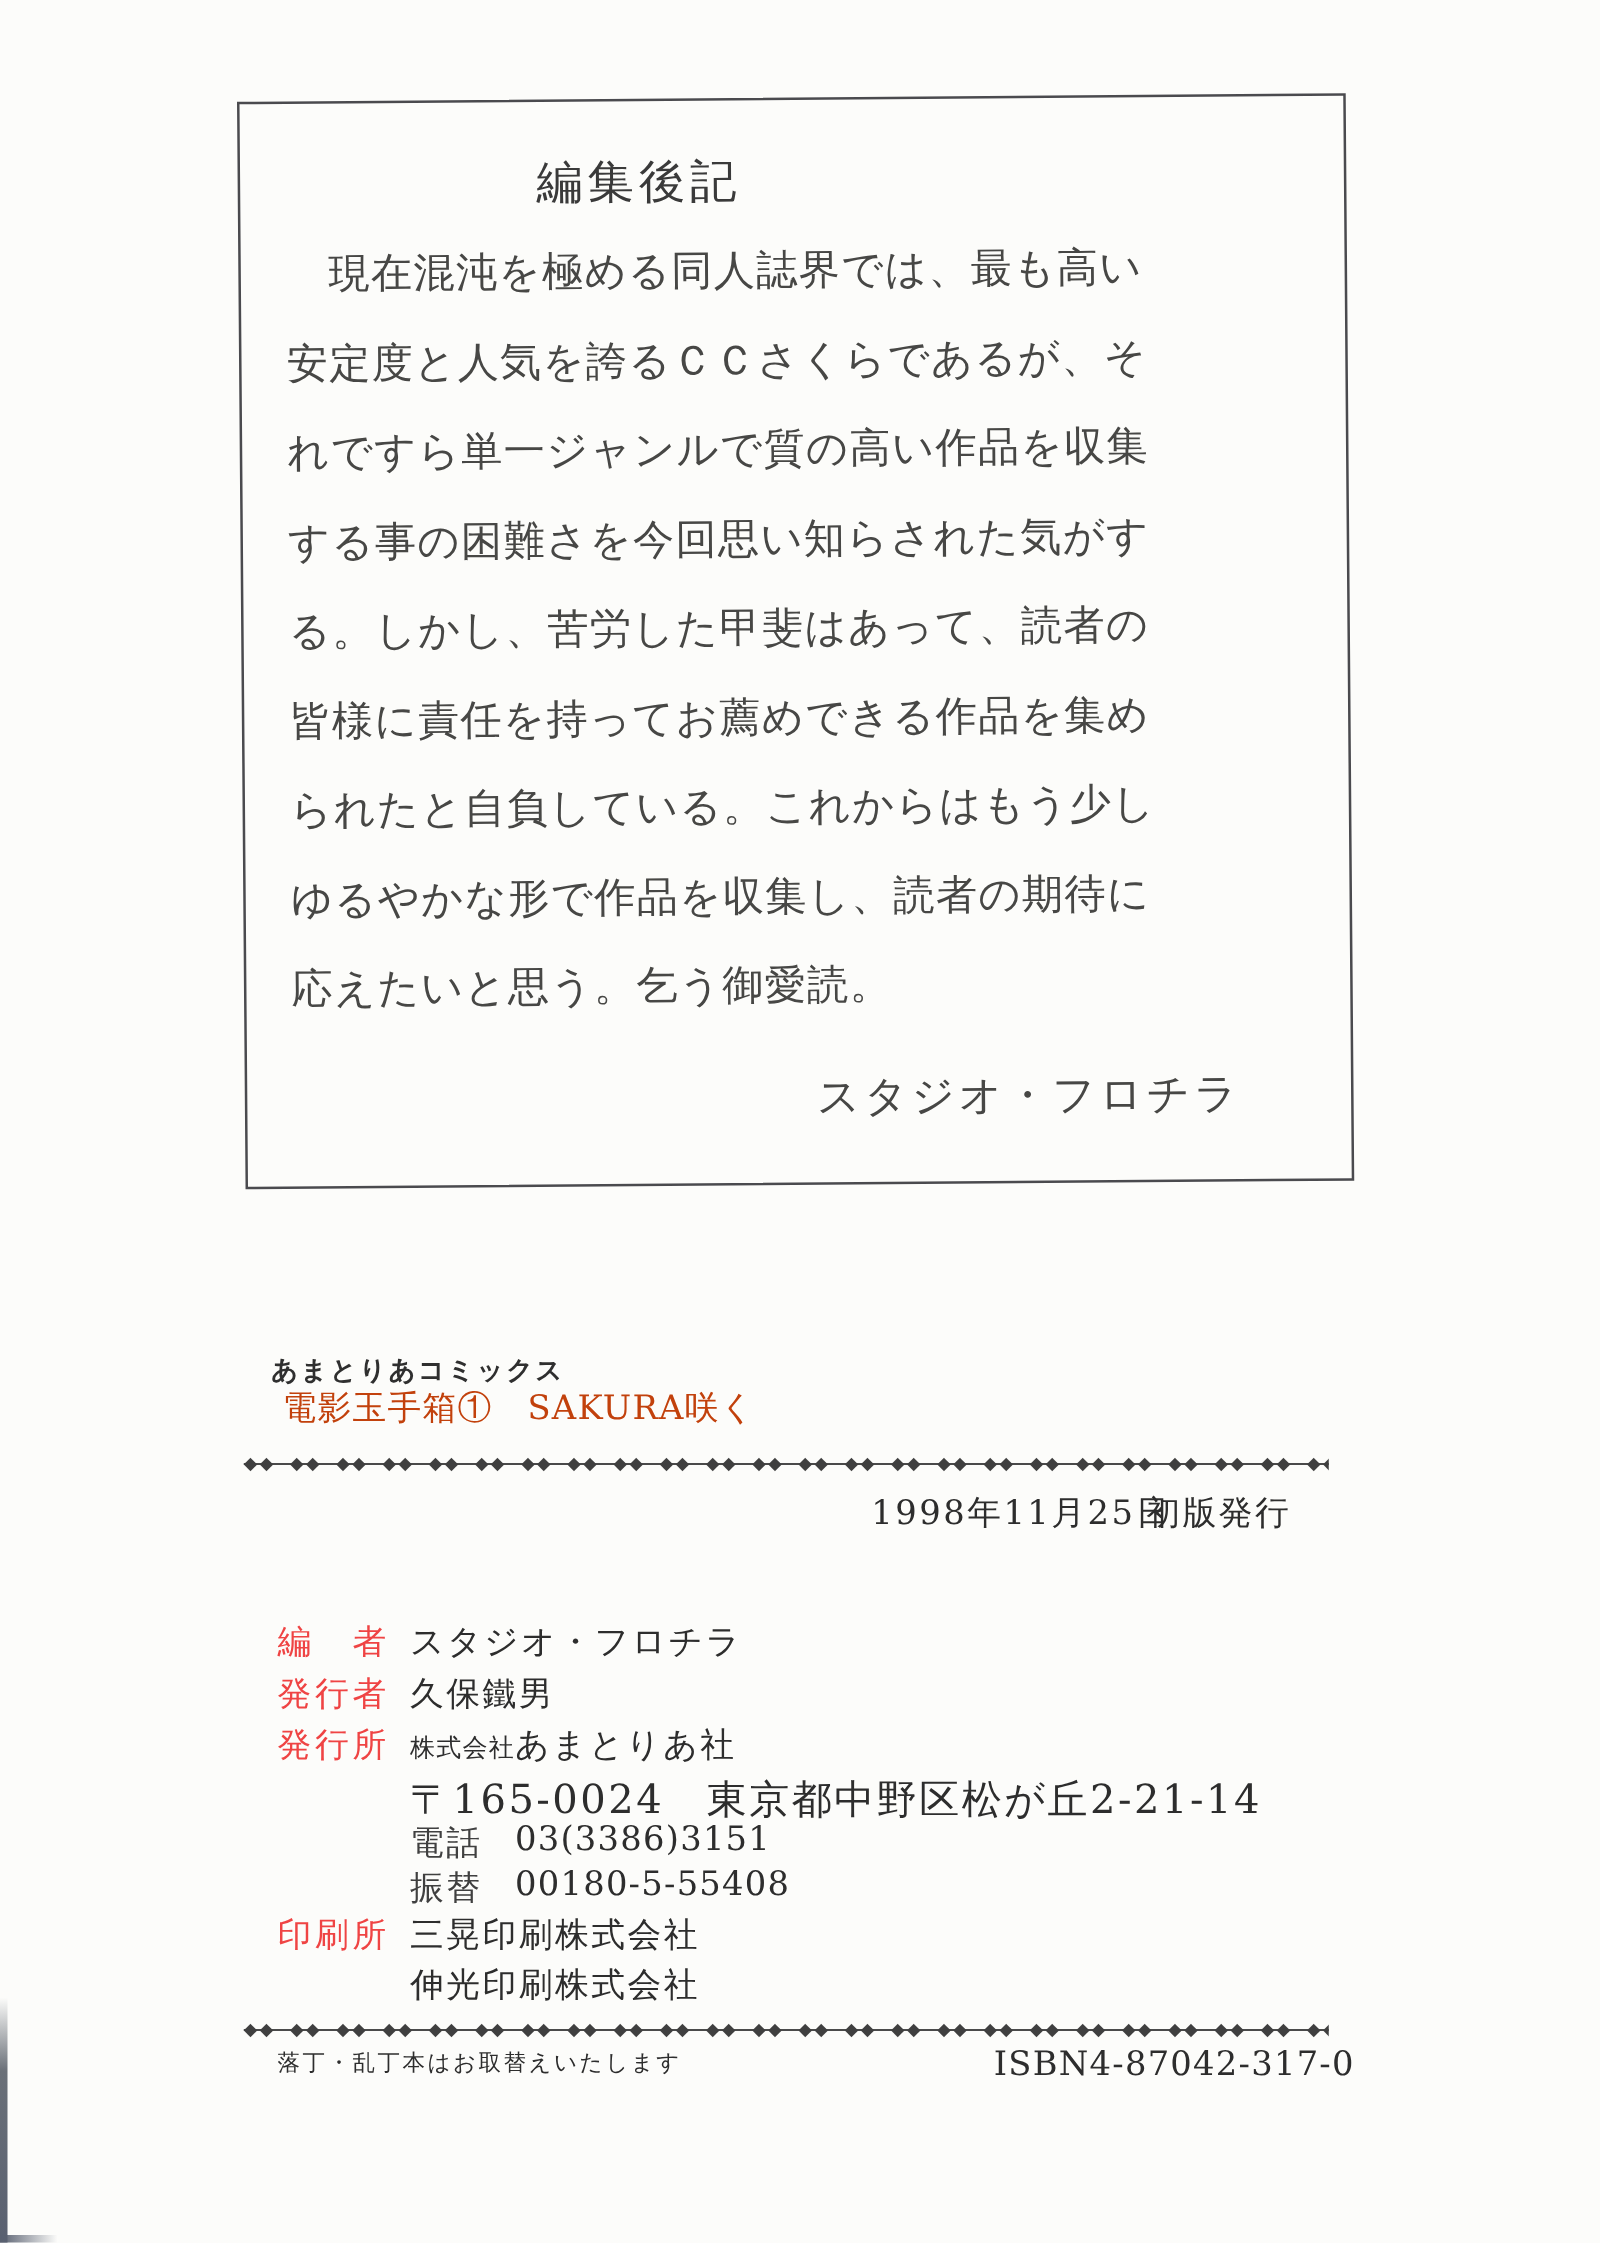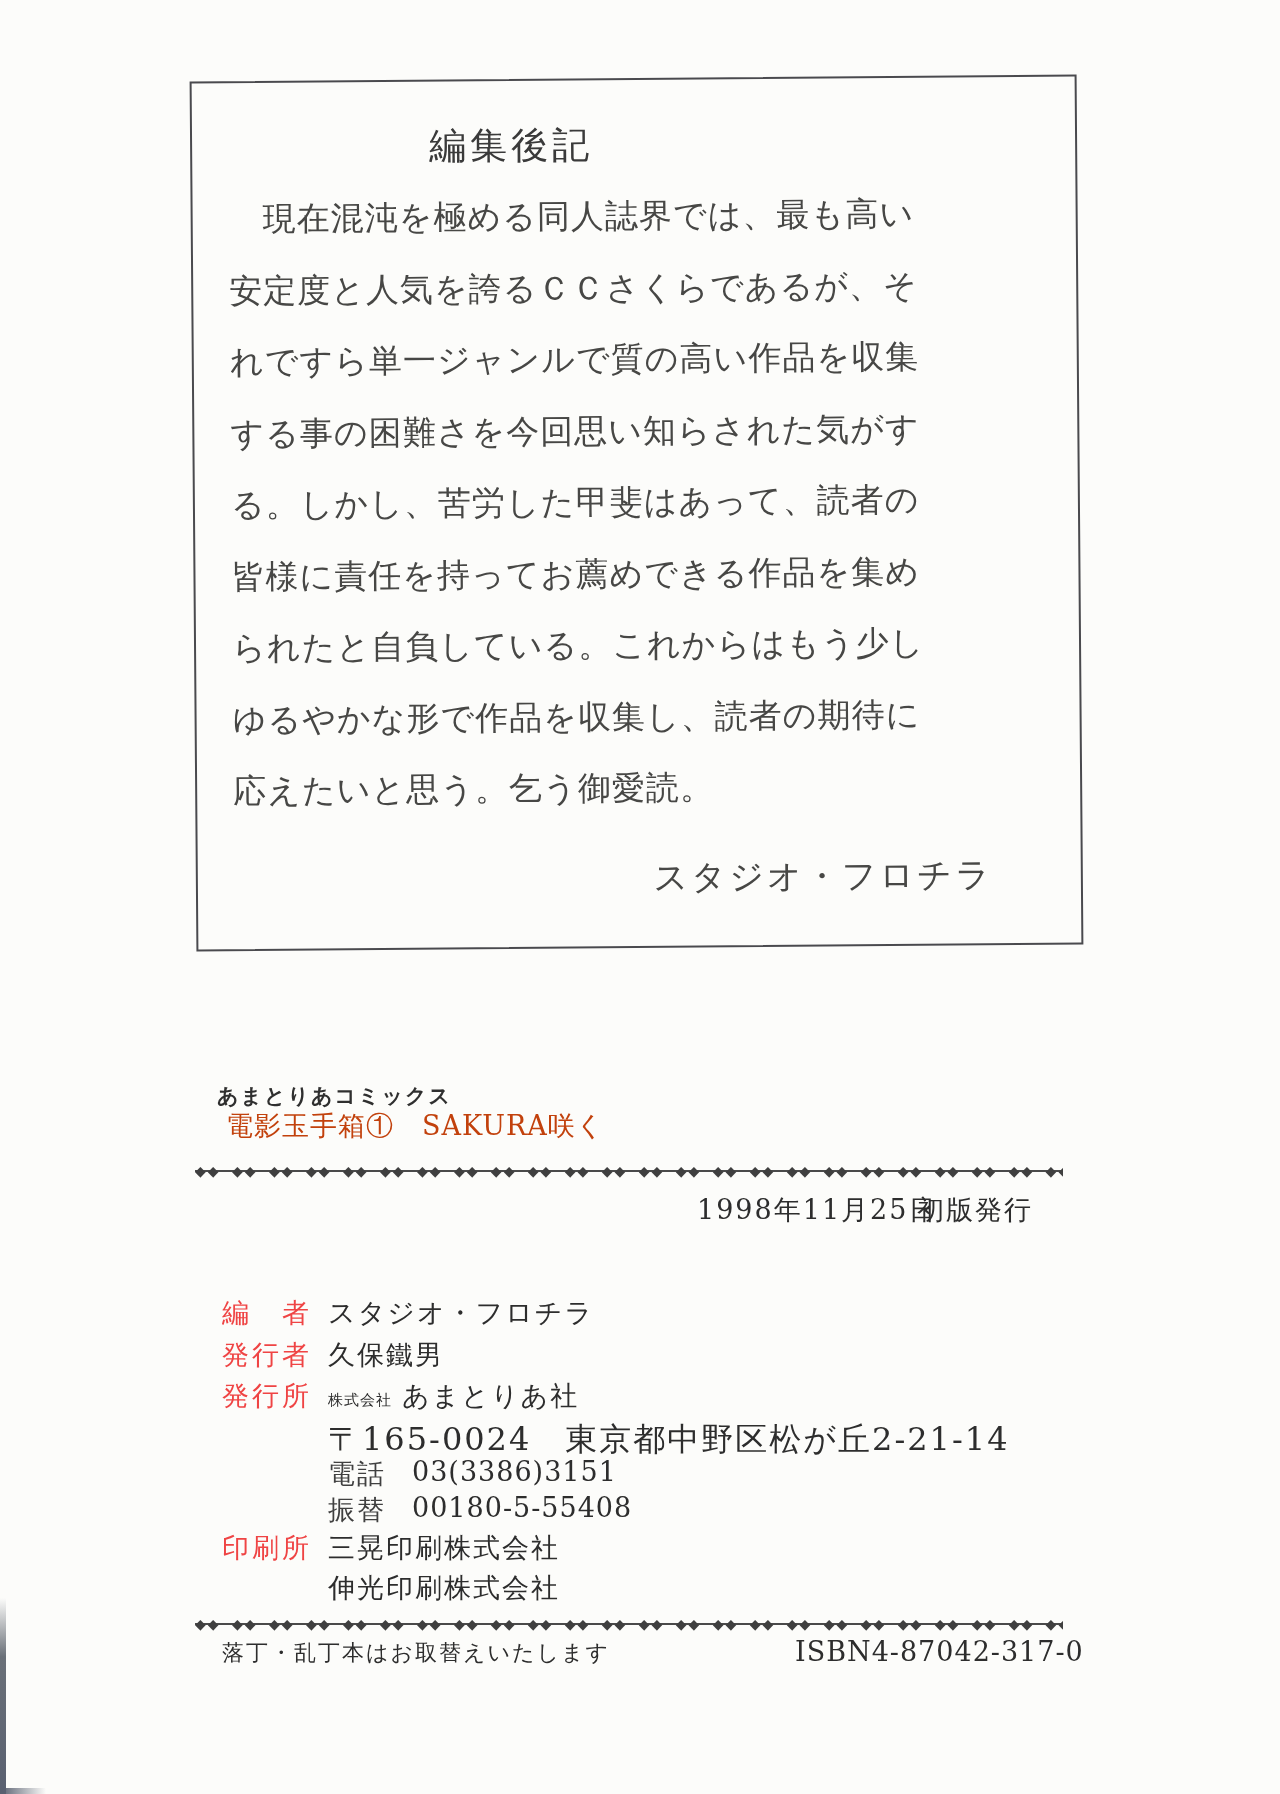--- a/index.html
+++ b/index.html
@@ -69,27 +69,27 @@
   .edition-text{left:917px;text-align:center;}
 
   .colo-label{
     position:absolute;left:222px;
     font-size:27px;letter-spacing:3px;color:#ef4444;white-space:pre;font-family:Liberation Mono, monospace;
   }
   .colo-value{
     position:absolute;left:328px;
     font-size:27px;letter-spacing:2px;color:#2d2d2d;white-space:pre;
   }
-  .colo-value .small{font-size:15px;letter-spacing:1px;margin-right:10px;}
+  .colo-value .small{font-size:20px;letter-spacing:1px;}
   .num-label{position:absolute;left:328px;font-size:27px;letter-spacing:2px;color:#404040;white-space:pre;}
   .num-value{position:absolute;left:412px;font-size:27px;letter-spacing:1px;color:#2d2d2d;white-space:pre;}
 
   .notice-text{
     position:absolute;left:222px;top:1638px;
-    font-size:22px;letter-spacing:2px;color:#2d2d2d;white-space:pre;
+    font-size:18px;letter-spacing:2px;color:#2d2d2d;white-space:pre;
   }
   .isbn-text{
     position:absolute;left:795px;top:1636px;
     font-size:27px;letter-spacing:1px;color:#2d2d2d;white-space:pre;
   }
 
   
   .scan-edge-left{
     position:absolute;left:0;top:1598px;width:6px;height:196px;
     background:linear-gradient(to bottom,rgba(105,110,120,0),#6a7078 30%,#596070);

